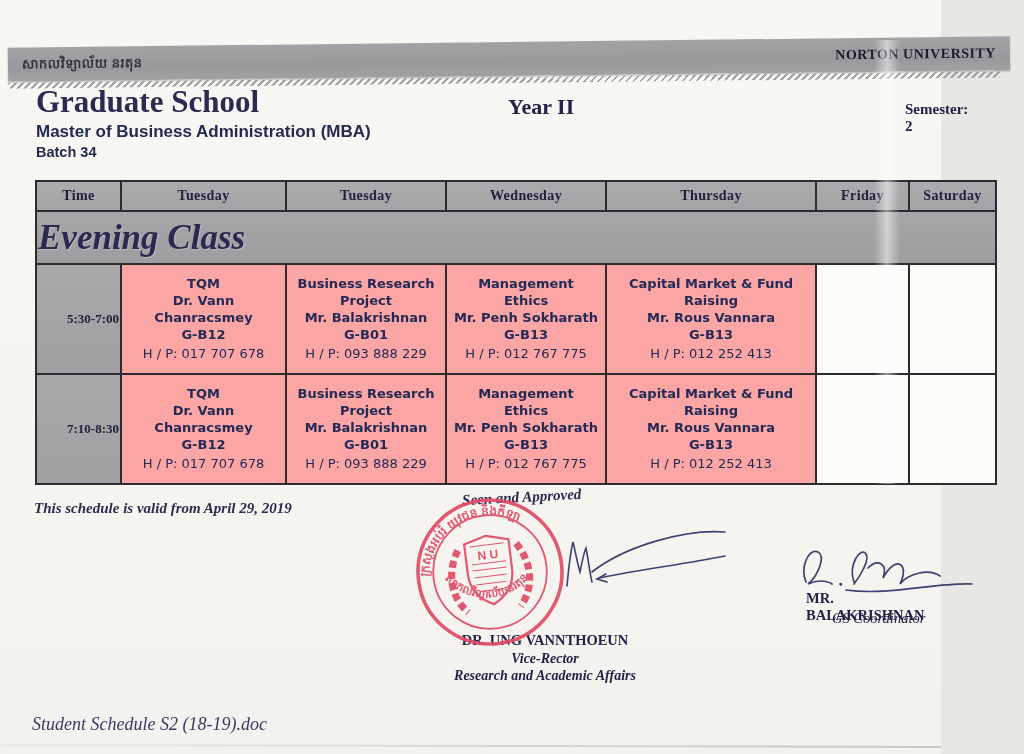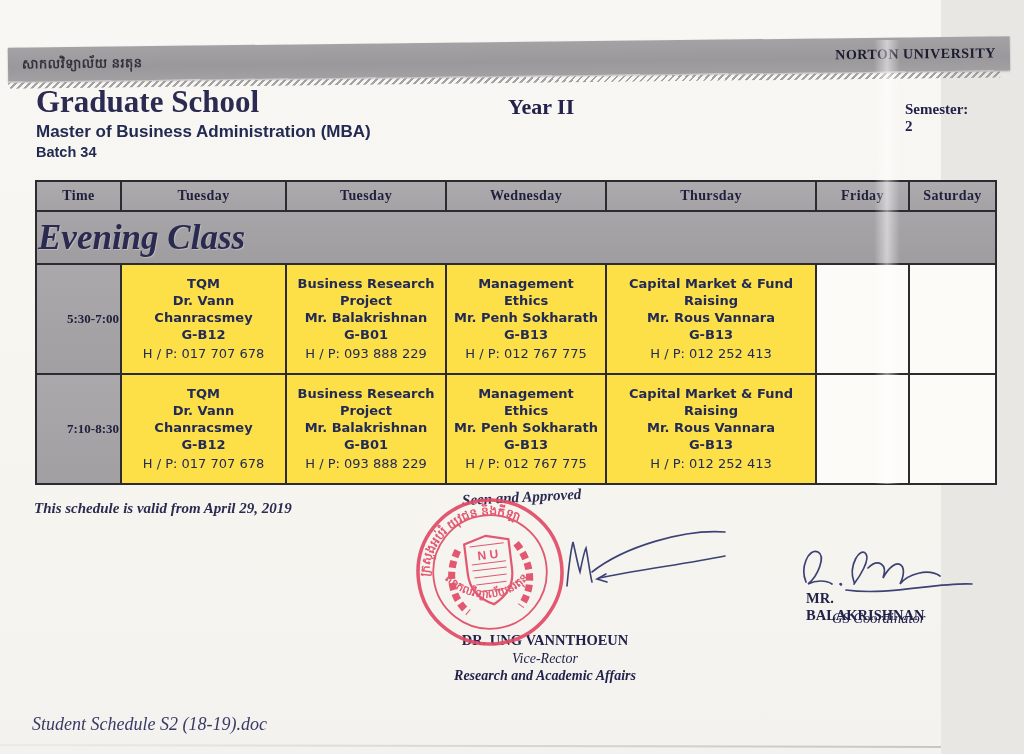--- a/index.html
+++ b/index.html
@@ -41,33 +41,33 @@
   }
   tr.banner-row .class-banner-text{
     font-family:"Liberation Serif",serif;font-style:italic;font-weight:bold;font-size:35px;color:#2a2a50;
     text-shadow:1px 1px 0 rgba(255,255,255,.25);
   }
   tr.slot-row{height:110px;}
   td.time-cell{
     background:linear-gradient(180deg,#aba8ab,#a29fa3);text-align:right;
     font-family:"Liberation Serif",serif;font-weight:bold;font-size:13px;color:#1f1f3c;
   }
-  td.course-cell{text-align:center;vertical-align:middle;padding:4px 7px;background:#fde047;}
+  td.course-cell{text-align:center;vertical-align:middle;padding:4px 7px;background:#fca5a5;}
   td.empty-cell{background:#fcfbf8;}
   .course,.instructor,.room{font-weight:bold;font-size:13px;line-height:1.3;color:#222a55;font-family:"DejaVu Sans","Liberation Sans",sans-serif;}
   .phone{font-weight:normal;font-size:13px;line-height:1.35;color:#222a55;font-family:"DejaVu Sans","Liberation Sans",sans-serif;margin-top:1px;}
   
   .validity-note{position:absolute;left:34px;top:500px;font-family:"Liberation Serif",serif;font-style:italic;font-weight:bold;font-size:15px;color:#2b2b52;}
   .approval-label{position:absolute;left:462px;top:489px;transform:rotate(-3deg);font-family:"Liberation Serif",serif;font-style:italic;font-weight:bold;font-size:15px;color:#2b2b52;z-index:1;}
   .stamp{position:absolute;left:414px;top:496px;width:152px;height:152px;transform:rotate(-7deg);z-index:2;opacity:.92;}
   .sig-center{position:absolute;left:545px;top:512px;width:195px;height:90px;z-index:3;}
   .sig-right{position:absolute;left:788px;top:538px;width:195px;height:62px;}
   .approver-block{position:absolute;left:400px;top:632px;width:290px;text-align:center;}
   .approver-name{font-family:"Liberation Serif",serif;font-weight:bold;font-size:14.5px;color:#22224a;}
-  .approver-title{font-family:"Liberation Serif",serif;font-weight:normal;font-style:italic;font-size:14px;color:#22224a;margin-top:2px;}
+  .approver-title{font-family:"Liberation Serif",serif;font-weight:bold;font-style:italic;font-size:14px;color:#22224a;margin-top:2px;}
   .approver-dept{font-family:Liberation Serif, serif;font-weight:bold;font-style:italic;font-size:14px;color:#22224a;margin-top:1px;}
   .coordinator-name{position:absolute;left:806px;top:590px;font-family:"Liberation Serif",serif;font-weight:bold;font-size:14.5px;color:#22224a;}
   .coordinator-title{position:absolute;left:832px;top:610px;font-family:"Liberation Serif",serif;font-style:italic;font-size:14.5px;color:#22224a;}
   .file-label{position:absolute;left:32px;top:714px;font-family:"Liberation Serif",serif;font-style:italic;font-size:18px;color:#3a3a66;}
   
   .scan-streak{position:absolute;left:874px;top:40px;width:26px;height:444px;background:linear-gradient(90deg,rgba(255,255,255,0),rgba(255,255,255,.5),rgba(255,255,255,0));pointer-events:none;z-index:5;}
   .scan-edge{position:absolute;left:0;bottom:7px;width:100%;height:2px;background:linear-gradient(90deg,rgba(160,165,160,.1),rgba(140,148,145,.45));transform:rotate(.12deg);}
 </style>
 </head>
 <body>

